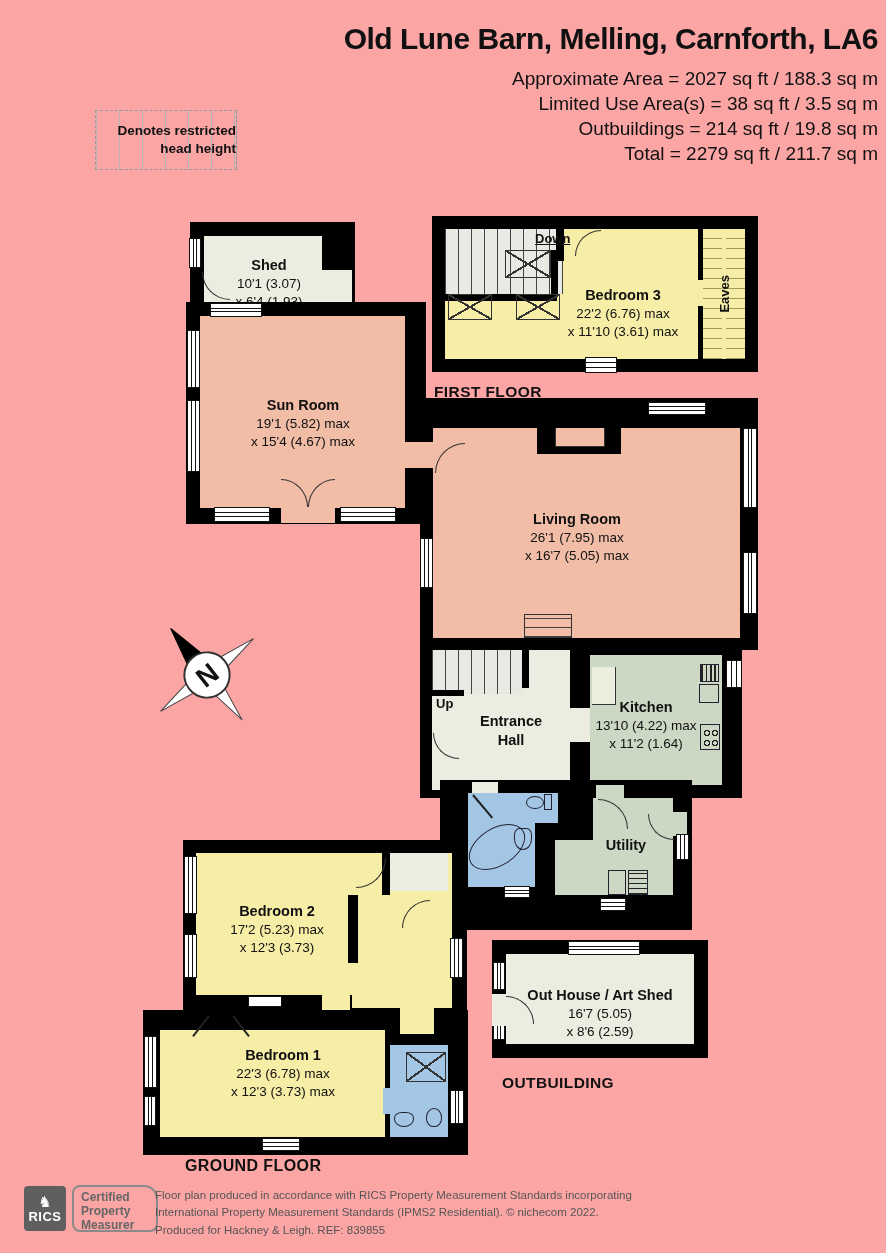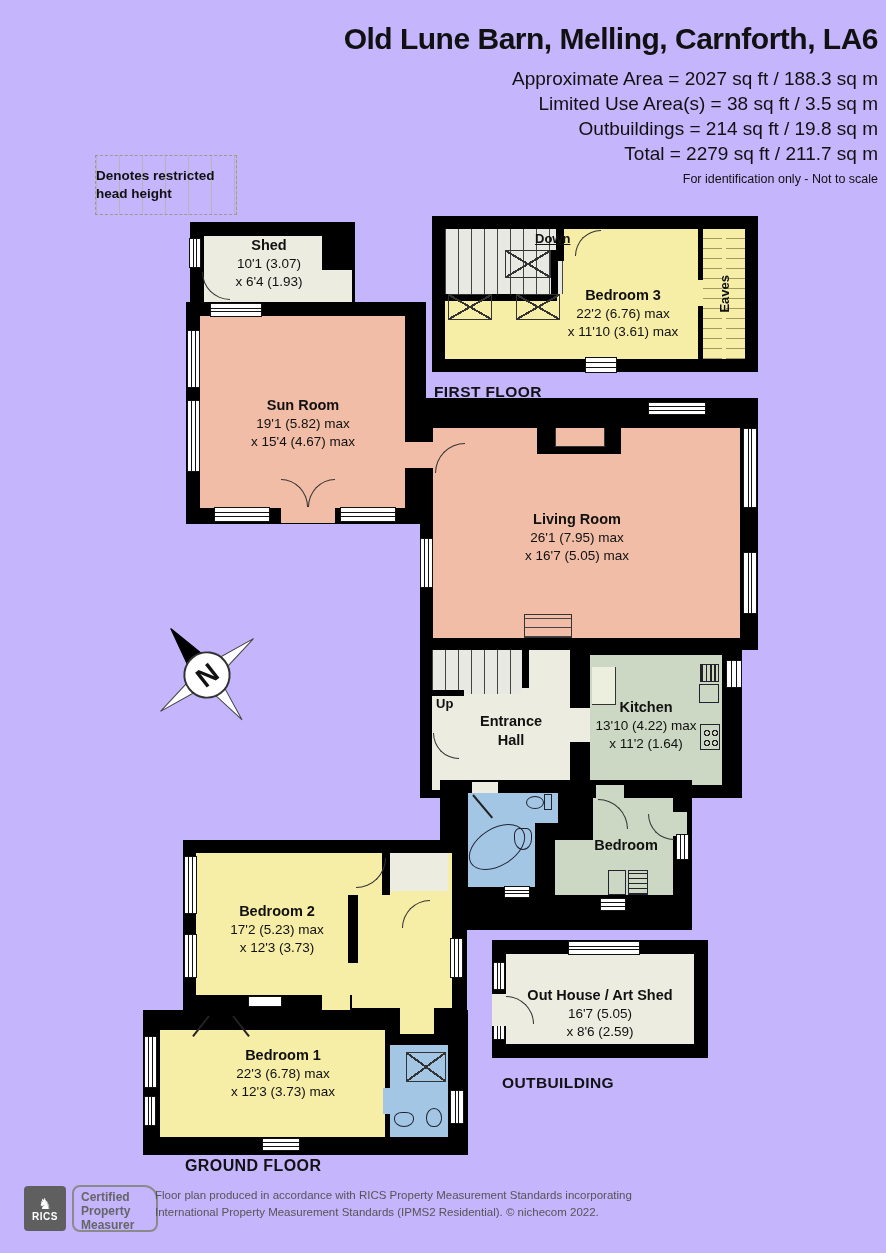--- a/index.html
+++ b/index.html
@@ -1,16 +1,16 @@
 <!DOCTYPE html>
 <html><head>
 <meta charset="utf-8">
 <style>
   html,body{margin:0;padding:0;background:#fff;font-family:"Liberation Sans",sans-serif;}
-  #canvas{position:relative;width:886px;height:1253px;background:#c4b5fd;overflow:hidden;color:#111;}
+  #canvas{position:relative;width:886px;height:1253px;background:#fca5a5;overflow:hidden;color:#111;}
   .abs{position:absolute;}
   .wall{position:absolute;background:#000;}
   .fill{position:absolute;}
   .win{position:absolute;border:1px solid #111;box-sizing:border-box;}
   .win.v{background:linear-gradient(90deg,#fff 0 30%,#111 30% 38%,#fff 38% 62%,#111 62% 70%,#fff 70% 100%);}
   .win.h{background:linear-gradient(180deg,#fff 0 30%,#111 30% 38%,#fff 38% 62%,#111 62% 70%,#fff 70% 100%);}
   .xbox{position:absolute;border:1.5px solid #333;box-sizing:border-box;
     background-image:linear-gradient(to top right,transparent calc(50% - 1px),#333 calc(50% - 1px) calc(50% + 1px),transparent calc(50% + 1px)),
                      linear-gradient(to bottom right,transparent calc(50% - 1px),#333 calc(50% - 1px) calc(50% + 1px),transparent calc(50% + 1px));}
   .arc{position:absolute;box-sizing:border-box;border:1.5px solid #333;background:transparent;}
@@ -26,33 +26,33 @@
   .floorlbl{position:absolute;font-weight:bold;font-size:15.5px;letter-spacing:.4px;color:#111;}
   .smallbold{position:absolute;font-weight:bold;font-size:13px;color:#111;}
   .fixture{position:absolute;border:1.5px solid #223;box-sizing:border-box;background:transparent;}
   #header{position:absolute;top:22px;right:8px;width:640px;text-align:right;}
   #header .title{font-weight:bold;font-size:30px;letter-spacing:-0.5px;margin-bottom:10px;}
   #header .aline{font-size:19px;line-height:25px;}
   #header .disc{font-size:12.5px;margin-top:6px;}
   #legend{position:absolute;left:95px;top:110px;width:142px;height:60px;box-sizing:border-box;
     border:1px dashed #999;
     background-image:repeating-linear-gradient(90deg,#b5b5b5 0 1px,transparent 1px 23px);
-    display:flex;align-items:center;justify-content:center;text-align:left;
-    font-weight:bold;font-size:13.5px;line-height:1.3;margin-top:45px;}
+    display:flex;align-items:center;justify-content:center;text-align:right;
+    font-weight:bold;font-size:13.5px;line-height:1.3;}
   #eaves-strip{position:absolute;left:703px;top:229px;width:42px;height:130px;
     background-color:#f6eda6;
     background-image:linear-gradient(90deg,transparent 0 46%,#f6eda6 46% 54%,transparent 54%),
                      repeating-linear-gradient(0deg,rgba(80,70,20,.5) 0 1px,transparent 1px 10px);
     display:flex;align-items:center;justify-content:center;}
   #eaves-strip span{writing-mode:vertical-rl;transform:rotate(180deg);font-weight:bold;font-size:13px;}
   #footer-text{position:absolute;left:155px;top:1187px;width:600px;font-size:11.5px;line-height:1.5;color:#555;}
   #rics-box{position:absolute;left:24px;top:1186px;width:42px;height:45px;background:#5f5f5f;border-radius:4px;
     display:flex;flex-direction:column;align-items:center;justify-content:center;color:#fff;}
   #rics-box .knight{font-size:15px;line-height:15px;}
-  #rics-box .rics{font-weight:bold;font-size:10px;letter-spacing:.5px;}
+  #rics-box .rics{font-weight:bold;font-size:13px;letter-spacing:.5px;}
   #certified-box{position:absolute;left:72px;top:1185px;width:86px;height:47px;box-sizing:border-box;
     border:2px solid #8a8a8a;border-radius:8px 14px 8px 8px;padding:3px 7px;
     font-weight:bold;font-size:12px;line-height:1.18;color:#666;}
   .hob{background-image:
     radial-gradient(circle at 6px 8px,transparent 2px,#222 2px 3px,transparent 3px),
     radial-gradient(circle at 14px 8px,transparent 2px,#222 2px 3px,transparent 3px),
     radial-gradient(circle at 6px 18px,transparent 2px,#222 2px 3px,transparent 3px),
     radial-gradient(circle at 14px 18px,transparent 2px,#222 2px 3px,transparent 3px);}
   .stripesV{background-image:repeating-linear-gradient(90deg,#222 0 1.5px,transparent 1.5px 4.5px);}
   .stripesH{background-image:repeating-linear-gradient(0deg,#222 0 1.5px,transparent 1.5px 5px);}
@@ -61,21 +61,20 @@
 <body>
 
 <div id="canvas">
 
   <div id="header">
     <div class="title">Old Lune Barn, Melling, Carnforth, LA6</div>
     <div class="aline">Approximate Area = 2027 sq ft / 188.3 sq m</div>
     <div class="aline">Limited Use Area(s) = 38 sq ft / 3.5 sq m</div>
     <div class="aline">Outbuildings = 214 sq ft / 19.8 sq m</div>
     <div class="aline">Total = 2279 sq ft / 211.7 sq m</div>
-    <div class="disc">For identification only - Not to scale</div>
   </div>
 
   <div id="legend">
     <span>Denotes restricted head height</span>
   </div>
 
   <div>
     <div class="wall" style="left:432px;top:216px;width:326px;height:156px;"></div>
     <div class="fill" style="left:445px;top:229px;width:300px;height:130px;background:#f6eda6;"></div>
     <div id="eaves-strip">
@@ -101,21 +100,21 @@
     <div class="floorlbl" style="left:434px;top:383px;">FIRST FLOOR</div>
   </div>
 
   <div>
     <div class="wall" style="left:190px;top:222px;width:165px;height:95px;"></div>
     <div class="fill" style="left:204px;top:236px;width:118px;height:66px;background:#ecece0;"></div>
     <div class="fill" style="left:204px;top:270px;width:148px;height:34px;background:#ecece0;"></div>
     <div class="win v" style="left:189px;top:238px;width:12px;height:30px;"></div>
     <div class="fill" style="left:205px;top:300px;width:28px;height:16px;background:#ecece0;"></div>
     <div class="arc bl" style="left:202px;top:272px;width:28px;height:28px;"></div>
-    <div class="lbl" style="left:213px;top:236px;width:112px;">
+    <div class="lbl" style="left:213px;top:256px;width:112px;">
       <div class="rn">Shed</div>
       <div>10'1 (3.07)</div>
       <div>x 6'4 (1.93)</div>
     </div>
 
     <div class="wall" style="left:186px;top:302px;width:240px;height:222px;"></div>
     <div class="fill" style="left:200px;top:316px;width:205px;height:192px;background:#f1bda7;"></div>
     <div class="win h" style="left:210px;top:303px;width:52px;height:14px;"></div>
     <div class="win v" style="left:187px;top:330px;width:13px;height:58px;"></div>
     <div class="win v" style="left:187px;top:400px;width:13px;height:72px;"></div>
@@ -188,21 +187,21 @@
     <div class="fill" style="left:593px;top:798px;width:80px;height:42px;background:#ccd8c3;"></div>
     <div class="fill" style="left:555px;top:840px;width:118px;height:55px;background:#ccd8c3;"></div>
     <div class="fill" style="left:673px;top:812px;width:14px;height:24px;background:#ccd8c3;"></div>
     <div class="arc tr" style="left:598px;top:799px;width:30px;height:30px;"></div>
     <div class="arc bl" style="left:648px;top:814px;width:26px;height:26px;"></div>
     <div class="fixture" style="left:608px;top:870px;width:18px;height:25px;"></div>
     <div class="fixture stripesH" style="left:628px;top:870px;width:20px;height:25px;"></div>
     <div class="win h" style="left:600px;top:898px;width:26px;height:13px;"></div>
     <div class="win v" style="left:676px;top:834px;width:13px;height:26px;"></div>
     <div class="lbl" style="left:594px;top:836px;width:64px;">
-      <div class="rn">Bedroom</div>
+      <div class="rn">Utility</div>
     </div>
 
     <div class="wall" style="left:183px;top:840px;width:284px;height:180px;"></div>
     <div class="fill" style="left:196px;top:853px;width:256px;height:155px;background:#f6eda6;"></div>
     <div class="fill" style="left:390px;top:853px;width:58px;height:38px;background:#ecece0;"></div>
     <div class="wall" style="left:382px;top:853px;width:8px;height:42px;"></div>
     <div class="wall" style="left:348px;top:895px;width:10px;height:68px;"></div>
     <div class="wall" style="left:196px;top:995px;width:156px;height:13px;"></div>
     <div class="fill" style="left:322px;top:995px;width:28px;height:37px;background:#f6eda6;"></div>
     <div class="arc br" style="left:356px;top:858px;width:30px;height:30px;"></div>
@@ -271,15 +270,16 @@
     <div class="rics">RICS</div>
   </div>
   <div id="certified-box">
     <div>Certified</div>
     <div>Property</div>
     <div>Measurer</div>
   </div>
   <div id="footer-text">
     <div>Floor plan produced in accordance with RICS Property Measurement Standards incorporating</div>
     <div>International Property Measurement Standards (IPMS2 Residential).   © nichecom 2022.</div>
+    <div>Produced for Hackney &amp; Leigh.   REF:  839855</div>
   </div>
 
 </div>
 
 </body></html>

